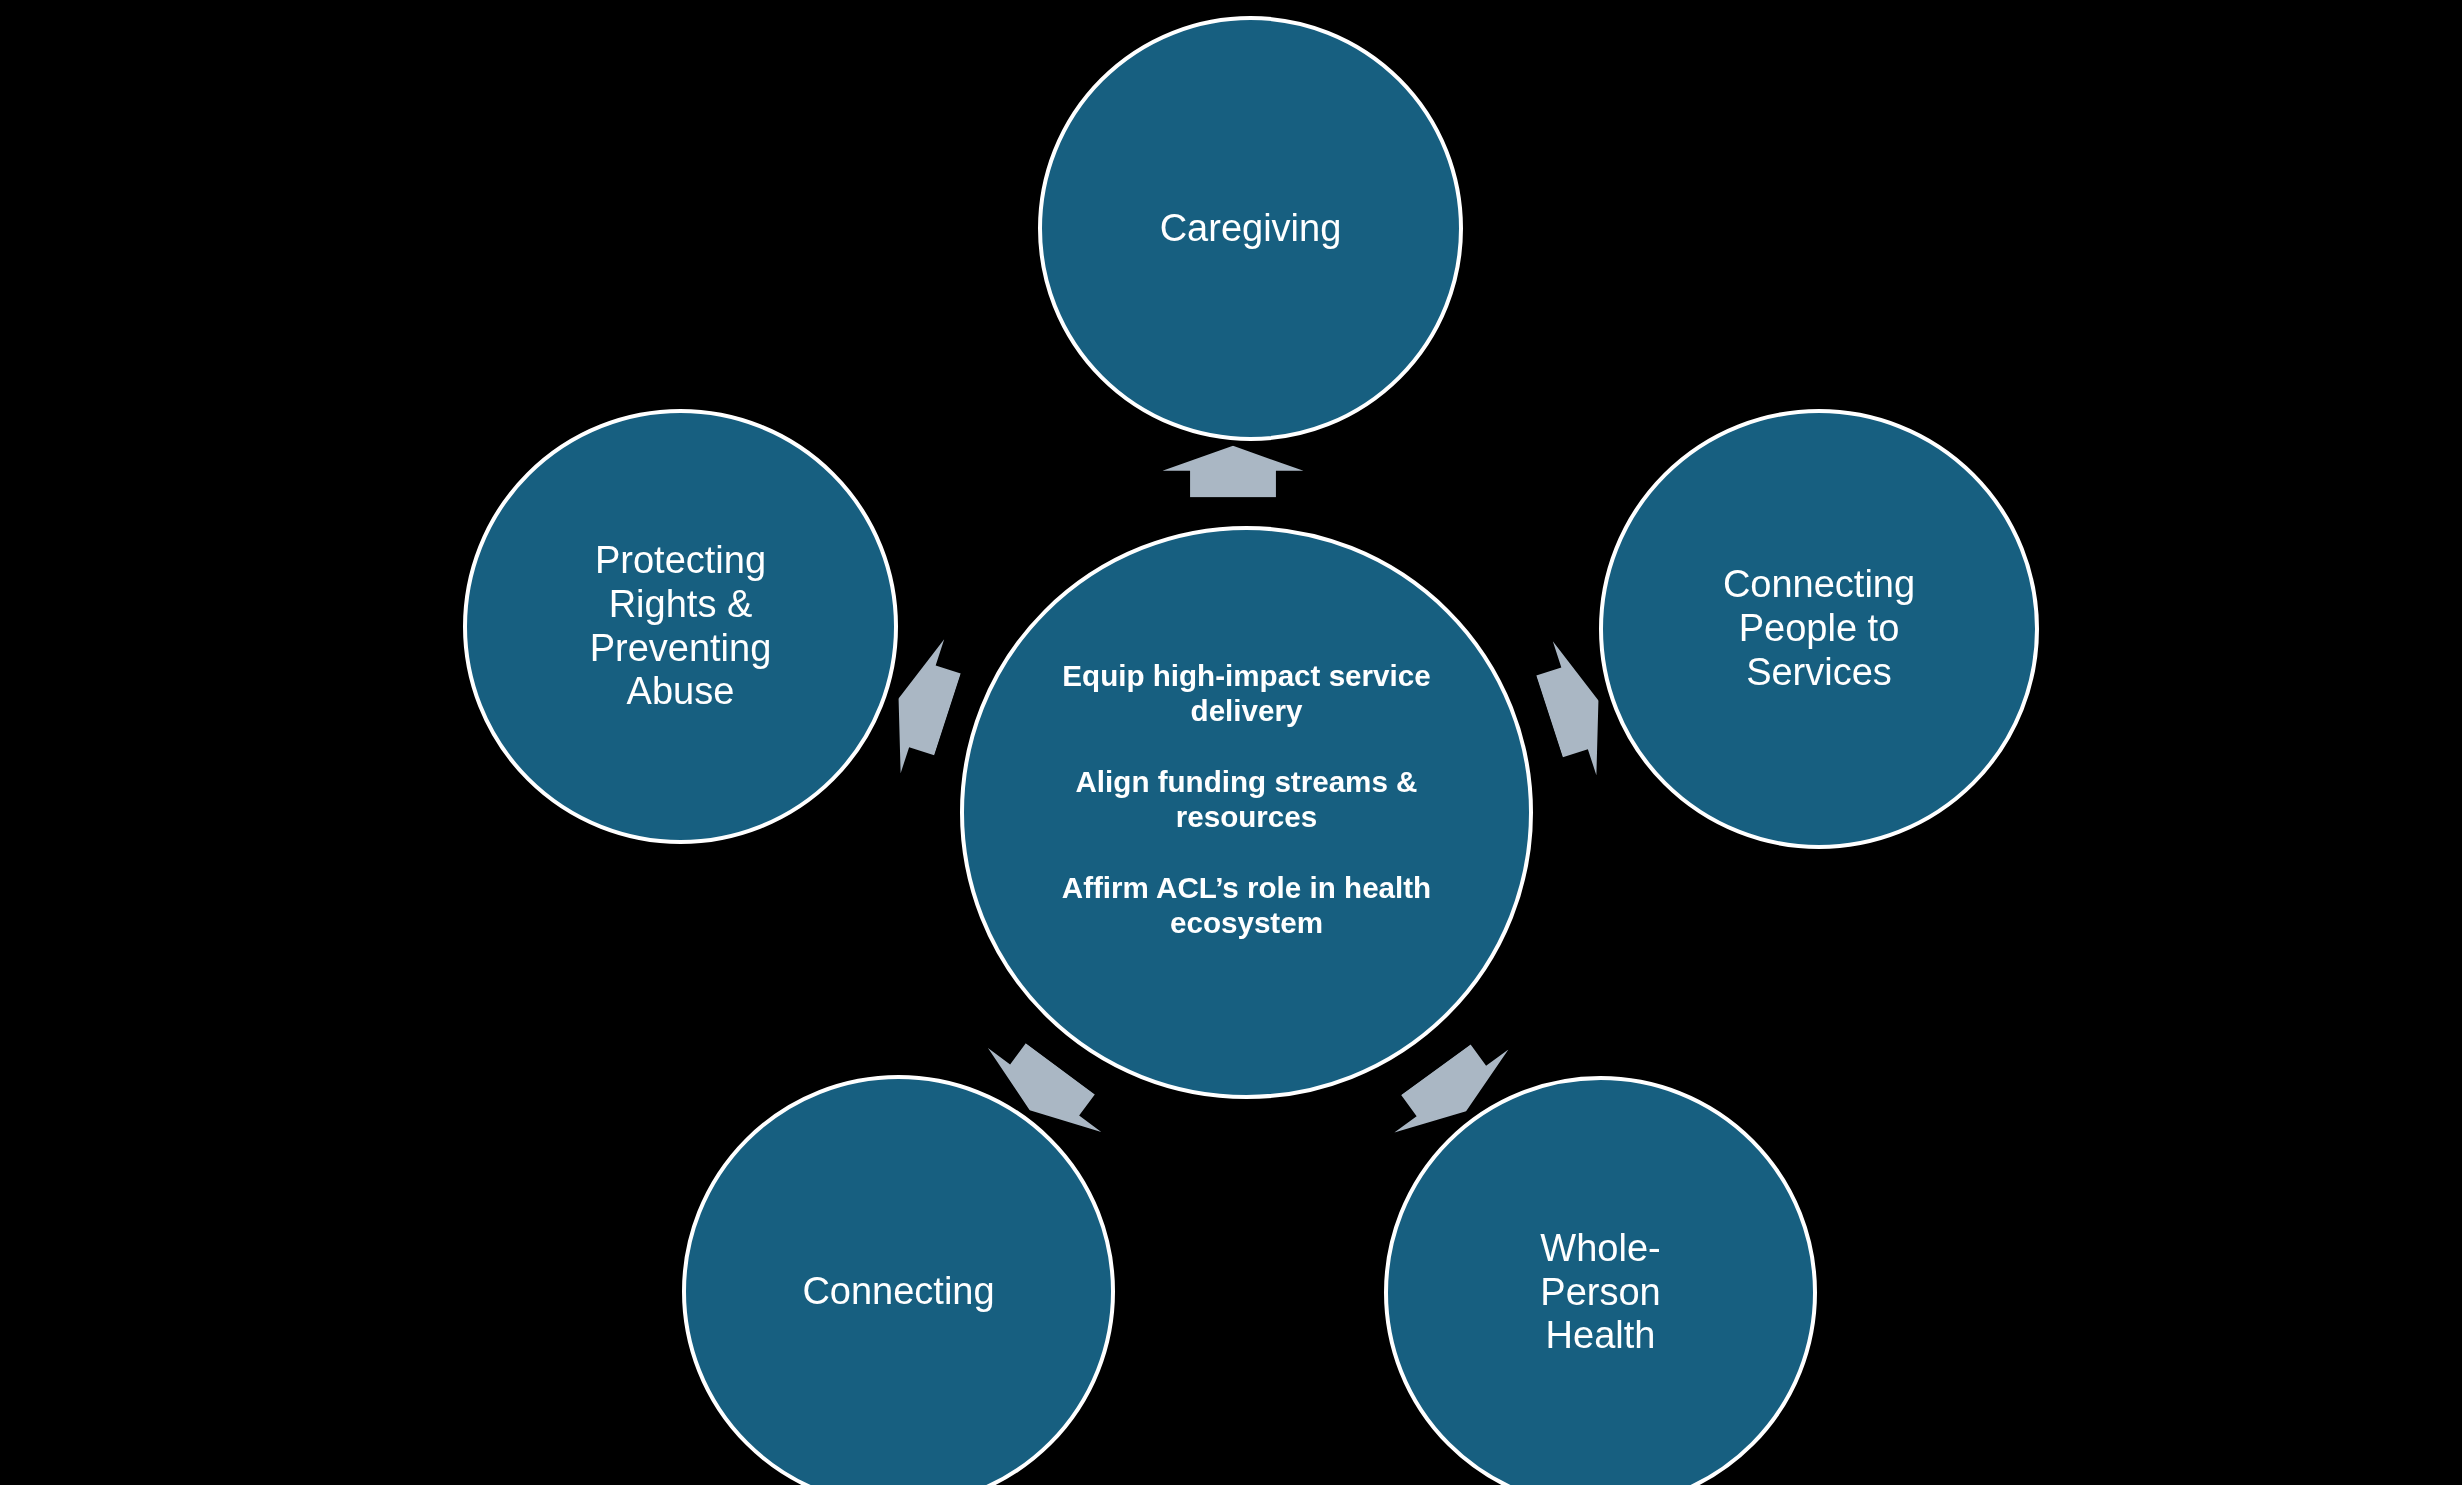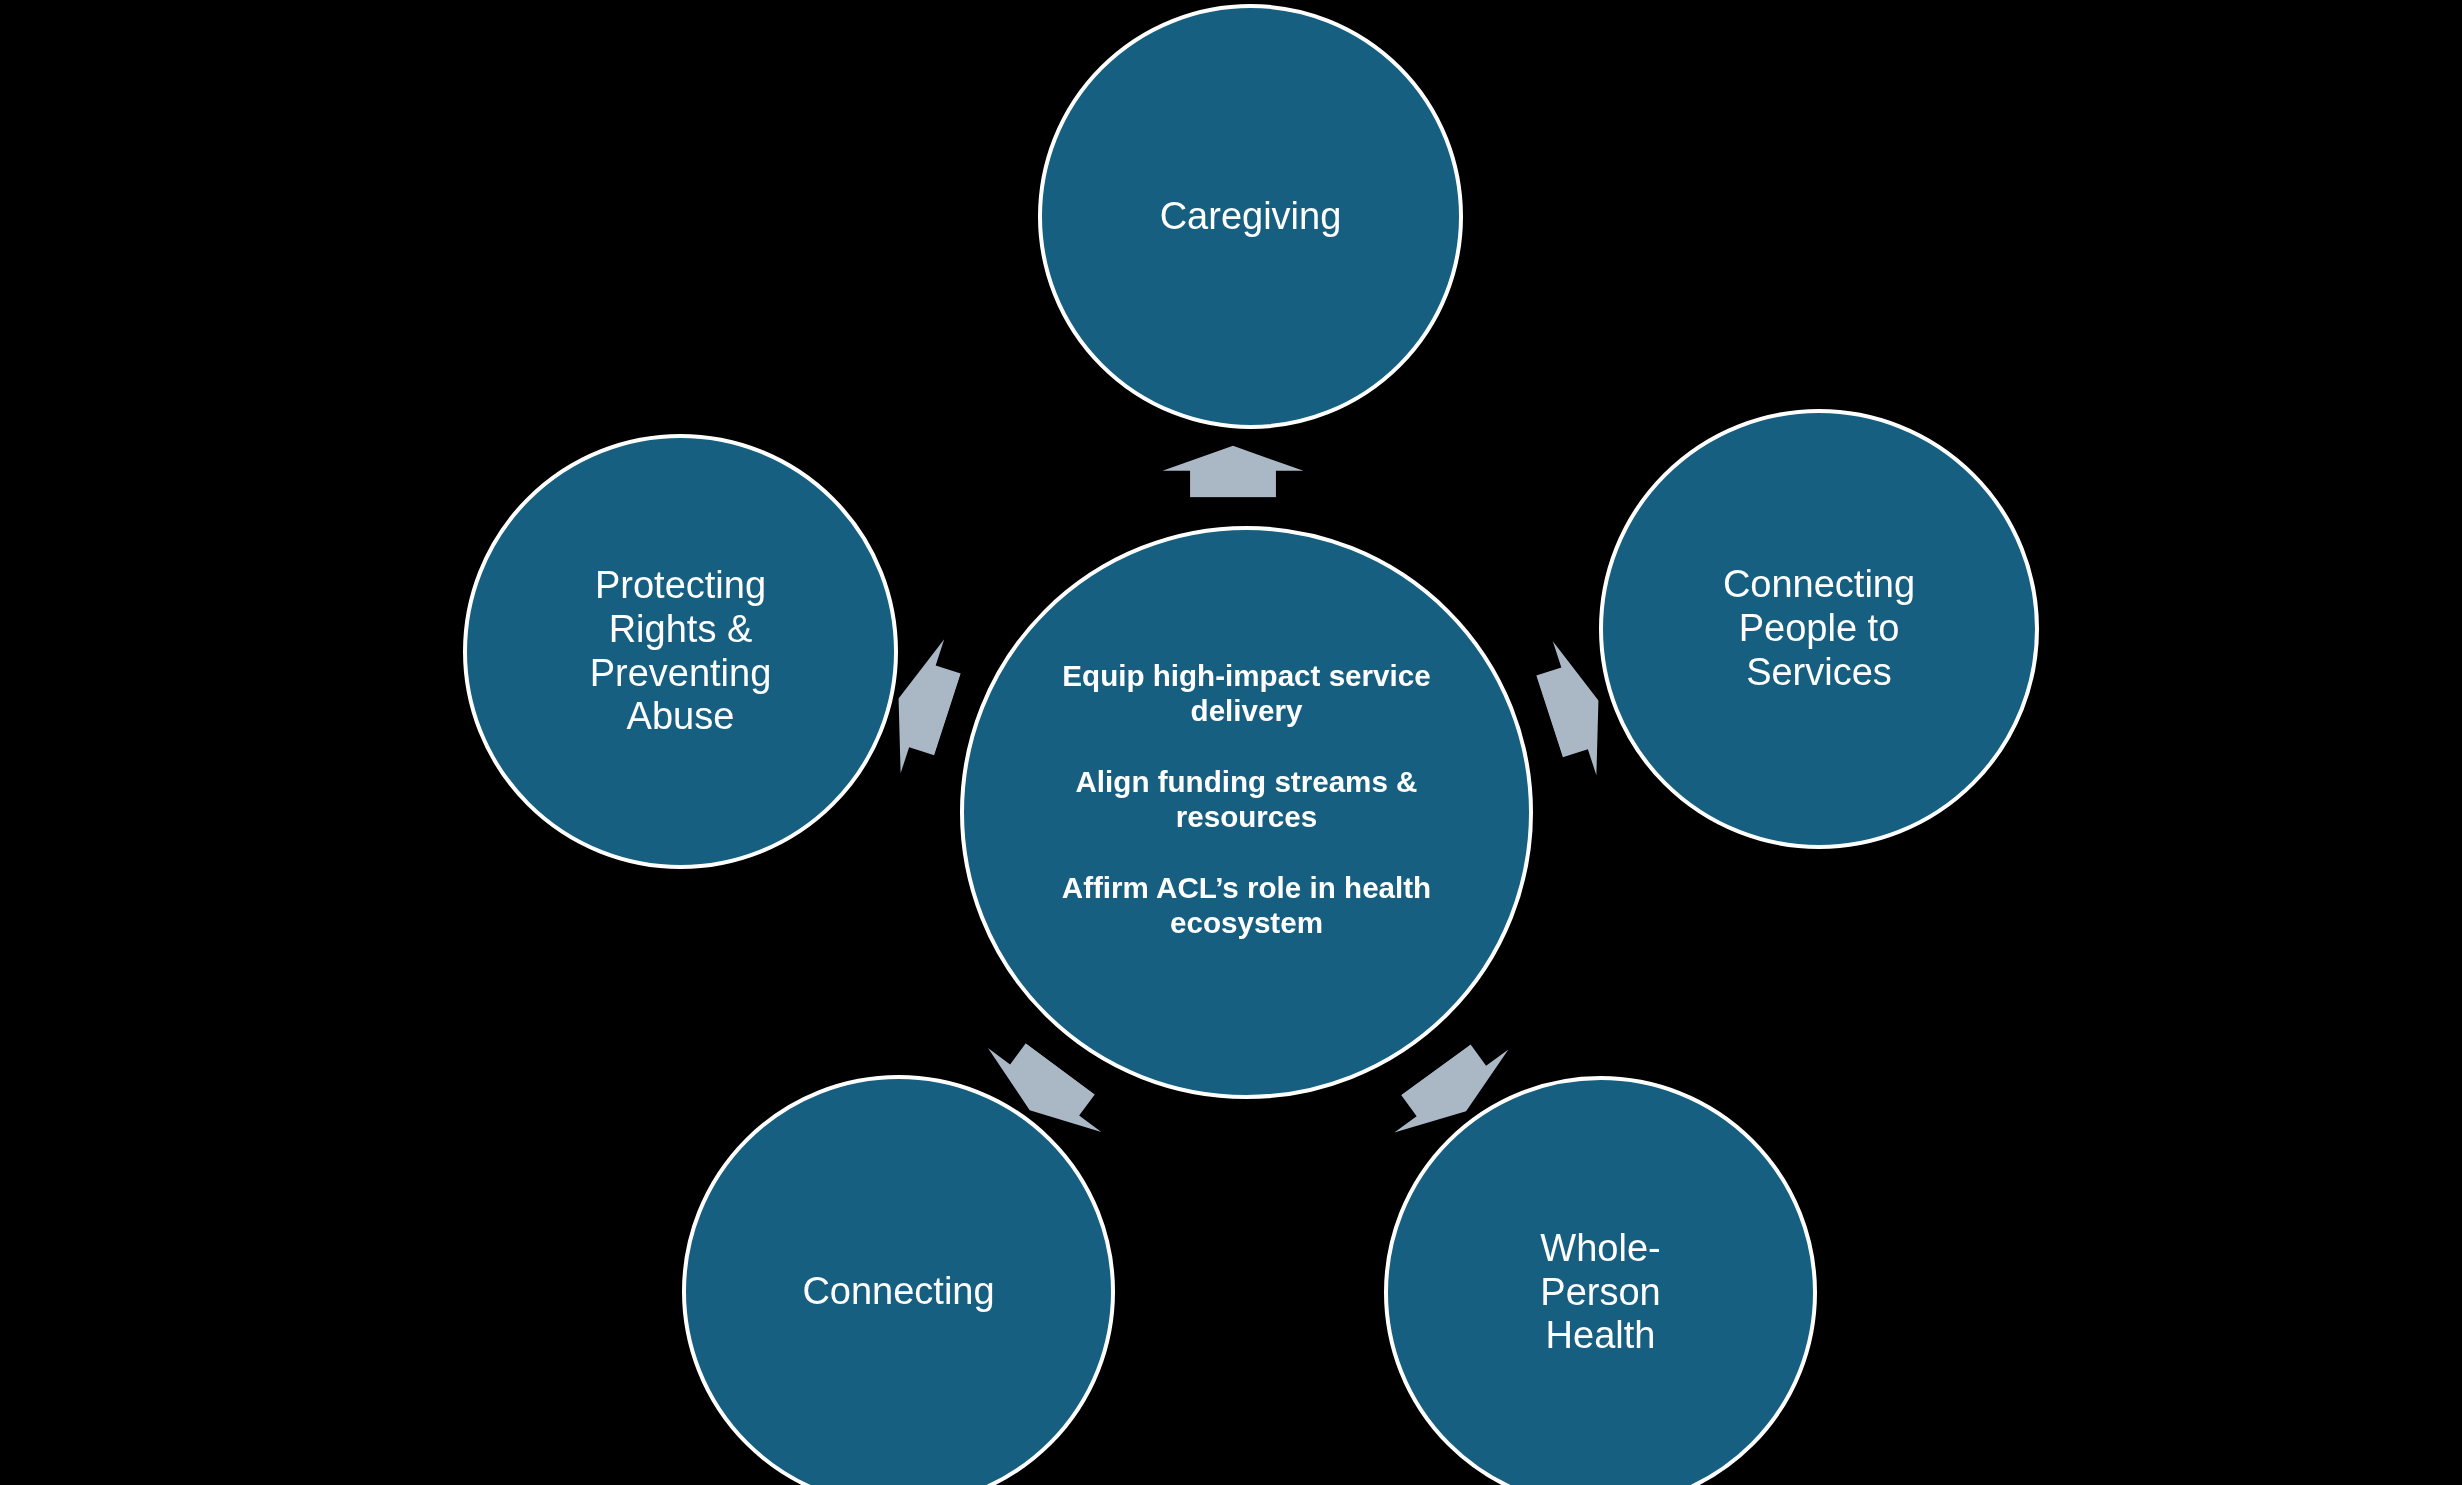--- a/index.html
+++ b/index.html
@@ -38,22 +38,22 @@
     justify-content: center;
     text-align: center;
   }
   .node-label {
     font-size: 38px;
     line-height: 1.15;
     white-space: pre-line;
     font-weight: 400;
   }
   
-  .node-caregiving   { left: 1038px; top: 4px;    width: 425px; height: 425px; }
-  .node-protecting   { left: 463px;  top: 434px;  width: 435px; height: 435px; }
+  .node-caregiving   { left: 1038px; top: 16px;    width: 425px; height: 425px; }
+  .node-protecting   { left: 463px;  top: 409px;  width: 435px; height: 435px; }
   .node-connecting   { left: 1599px; top: 409px;  width: 440px; height: 440px; }
   .node-employment   { left: 682px; top: 1075px; width: 433px; height: 433px; }
   .node-wholeperson  { left: 1384px; top: 1076px; width: 433px; height: 433px; }
   
   .node-center {
     left: 960px; top: 526px;
     width: 573px; height: 573px;
     padding-bottom: 26.4px;
   }
   .center-title {

